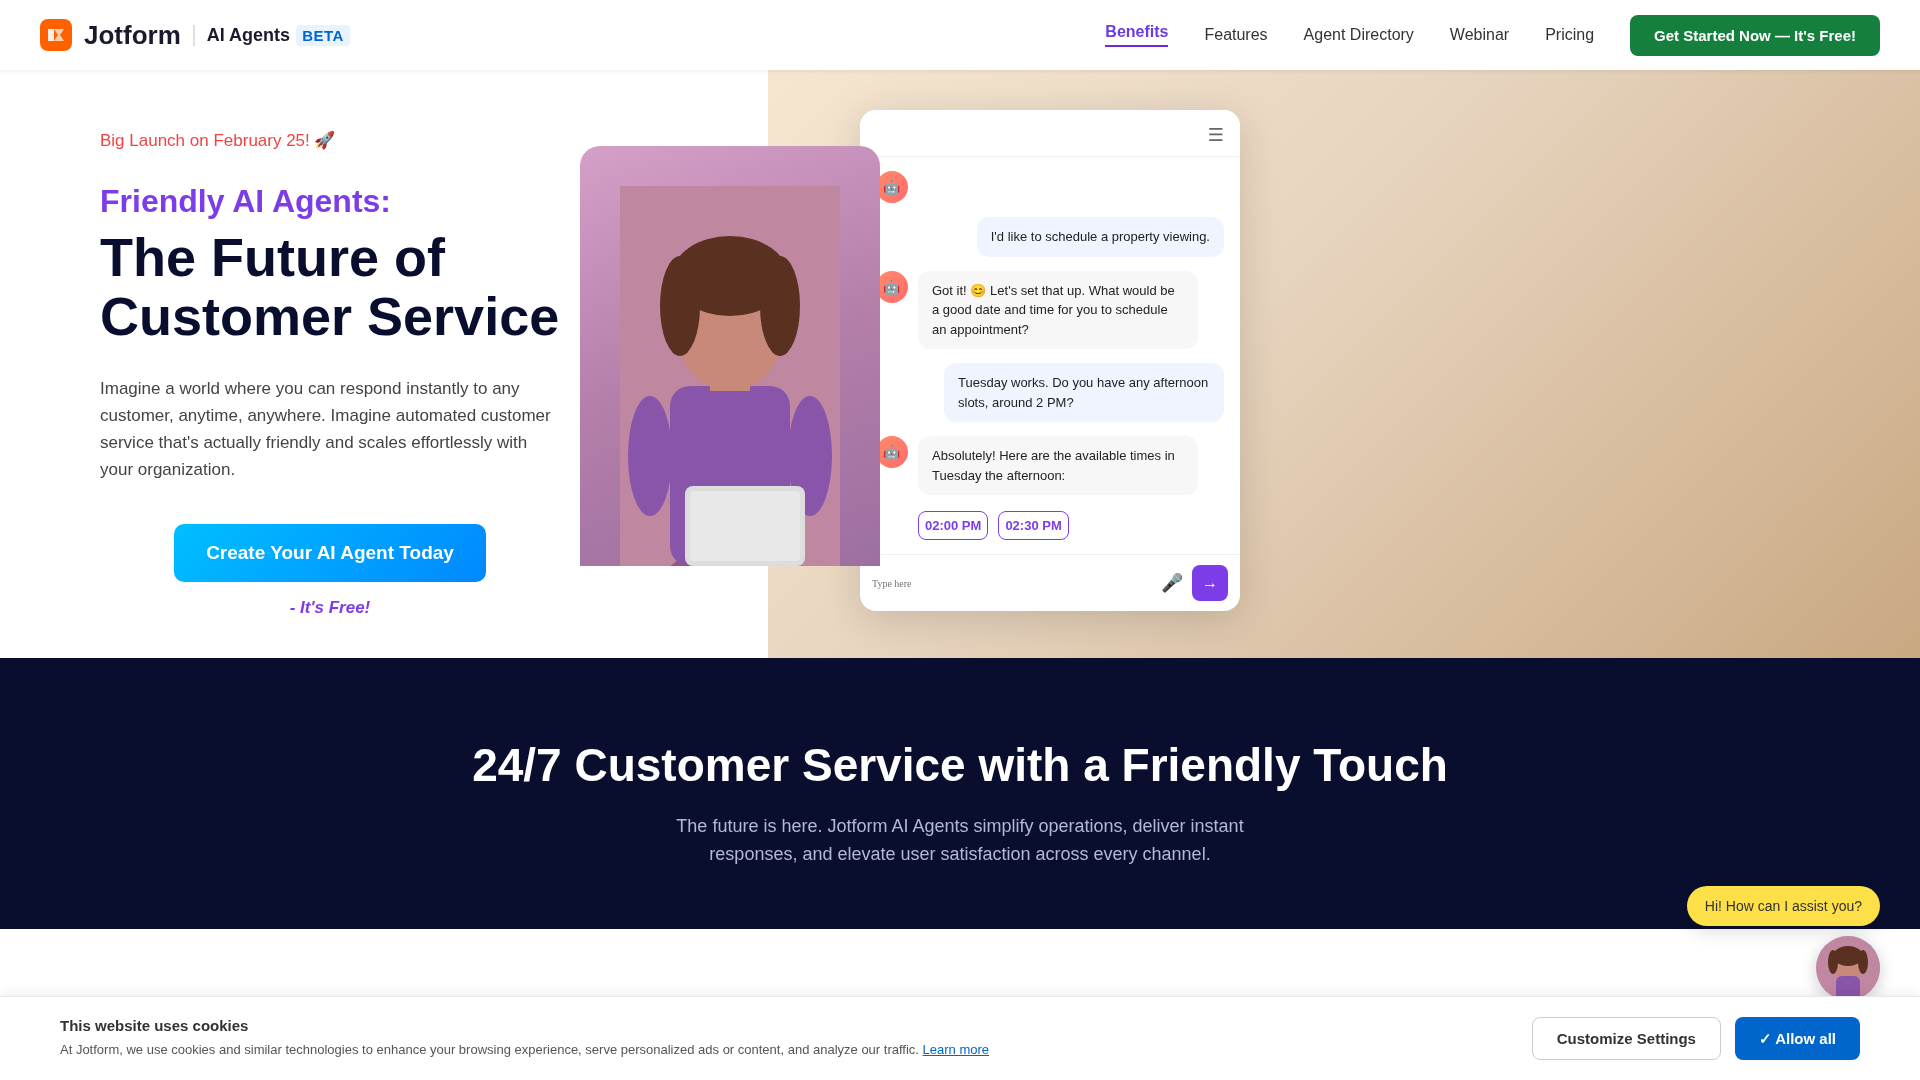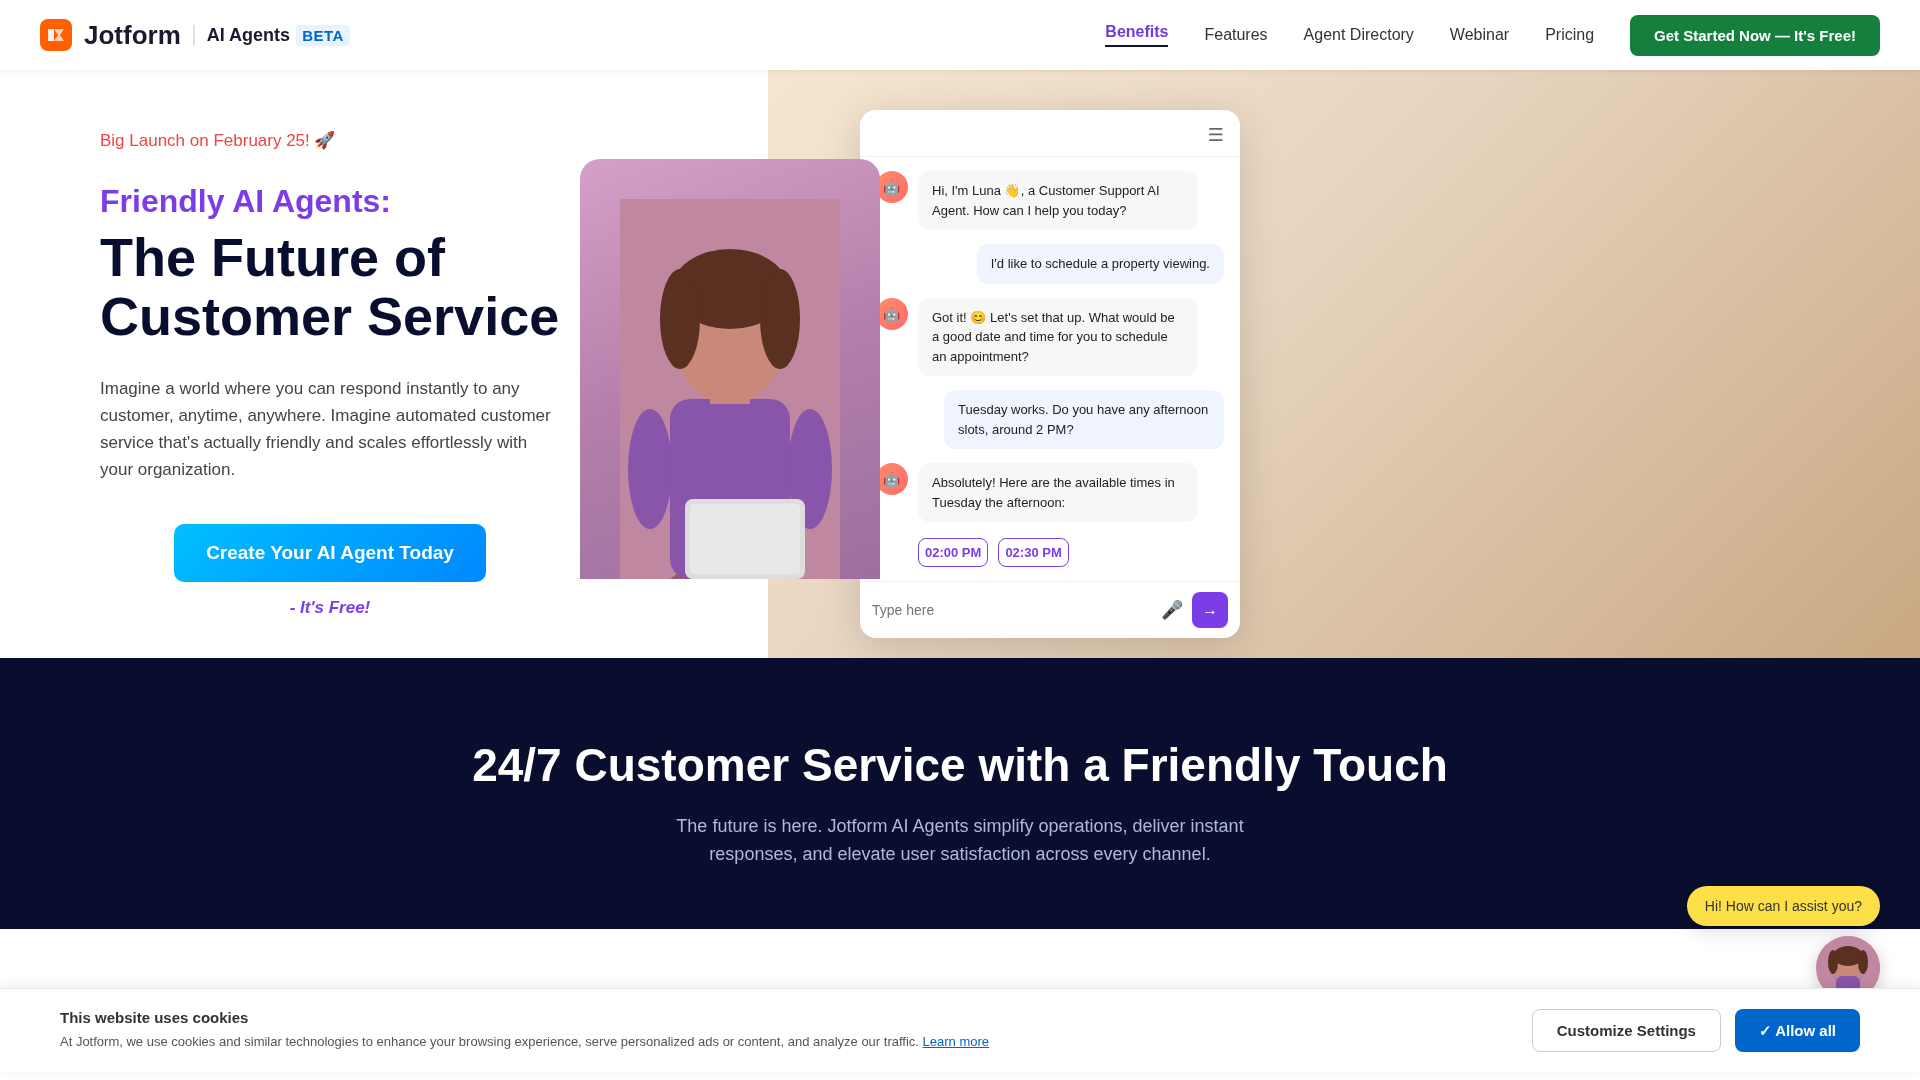--- a/index.html
+++ b/index.html
@@ -12,21 +12,21 @@
       box-shadow: 0 1px 4px rgba(0,0,0,0.08); position: relative; z-index: 10;
     }
     .navbar-left { display: flex; align-items: center; gap: 12px; }
     .logo-text { font-size: 26px; font-weight: 700; color: #1a1a2e; display: flex; align-items: center; gap: 6px; }
     .logo-icon { width: 32px; height: 32px; }
     .ai-agents-badge { display: flex; align-items: center; gap: 6px; border-left: 2px solid #e0e0e0; padding-left: 12px; }
     .ai-agents-text { font-size: 18px; font-weight: 600; color: #1a1a2e; }
     .beta-badge { background: #e8f4fd; color: #0066cc; font-size: 15px; font-weight: 700; padding: 2px 6px; border-radius: 4px; letter-spacing: 0.5px; }
     .navbar-right { display: flex; align-items: center; gap: 36px; }
     .nav-link { font-size: 16px; color: #333; text-decoration: none; cursor: pointer; }
-    .nav-link.active { color: #6c3be4; font-weight: 600; border-bottom: 2px solid #0f172a; padding-bottom: 4px; }
+    .nav-link.active { color: #6c3be4; font-weight: 600; border-bottom: 2px solid #6d28d9; padding-bottom: 4px; }
     .get-started-btn {
       background: #15803d; color: #fff; border: none; border-radius: 8px;
       padding: 12px 24px; font-size: 15px; font-weight: 600; cursor: pointer;
       white-space: nowrap;
     }
 
     
     .hero {
       display: flex; align-items: flex-start; position: relative;
       min-height: 540px; overflow: hidden; background: #fff;
@@ -100,22 +100,23 @@
     .time-slot {
       border: 1px solid #7c3de8; color: #7c3de8; border-radius: 8px;
       padding: 6px 6px; font-size: 13px; font-weight: 600; cursor: pointer;
       background: #fff;
     }
     .chat-input-row {
       display: flex; align-items: center; gap: 8px;
       padding: 10px 12px; border-top: 1px solid #f0f0f0;
     }
     .chat-input {
-      flex: 1; border: none; outline: none; font-size: 14px; color: #aaa;
+      flex: 1; border: none; outline: none; font-size: 10px; color: #aaa;
       background: transparent;
+      font-family: Liberation Serif, serif;
     }
     .mic-icon { font-size: 18px; color: #888; cursor: pointer; }
     .send-btn {
       background: #7c3de8; border: none; border-radius: 8px;
       width: 36px; height: 36px; display: flex; align-items: center; justify-content: center;
       cursor: pointer; color: #fff; font-size: 16px;
     }
 
     
     .dark-section {
@@ -139,21 +140,21 @@
     }
     .chat-widget-avatar {
       width: 64px; height: 64px; border-radius: 50%;
       background: linear-gradient(135deg, #d4a0c8, #9d6fa0);
       box-shadow: 0 4px 16px rgba(0,0,0,0.2);
       overflow: hidden; display: flex; align-items: flex-end; justify-content: center;
     }
 
     
     .cookie-banner {
-      position: fixed; bottom: 8px; left: 0; right: 0;
+      position: fixed; bottom: 0; left: 0; right: 0;
       background: #fff; border-top: 1px solid #e8e8e8;
       padding: 20px 60px; display: flex; align-items: center; gap: 40px;
       z-index: 200; box-shadow: 0 -2px 12px rgba(0,0,0,0.08);
     }
     .cookie-text-wrap { flex: 1; }
     .cookie-title { font-size: 15px; font-weight: 700; color: #333; margin-bottom: 6px; }
     .cookie-desc { font-size: 13px; color: #555; line-height: 1.5; }
     .cookie-link { color: #0066cc; text-decoration: underline; cursor: pointer; }
     .cookie-actions { display: flex; gap: 14px; flex-shrink: 0; }
     .customize-btn {
@@ -241,21 +242,20 @@
     </div>
 
     <div class="chat-panel">
       <div class="chat-header">
         <span class="chat-menu-icon">☰</span>
       </div>
       <div class="chat-body">
 
         <div class="chat-msg">
           <div class="chat-avatar">🤖</div>
-          <div class="chat-bubble bot">Hi, I'm Luna 👋, a Customer Support AI Agent. How can I help you today?</div>
         </div>
 
         <div class="chat-msg user-msg">
           <div class="chat-bubble user">I'd like to schedule a property viewing.</div>
         </div>
 
         <div class="chat-msg">
           <div class="chat-avatar">🤖</div>
           <div class="chat-bubble bot">Got it! 😊 Let's set that up. What would be a good date and time for you to schedule an appointment?</div>
         </div>

